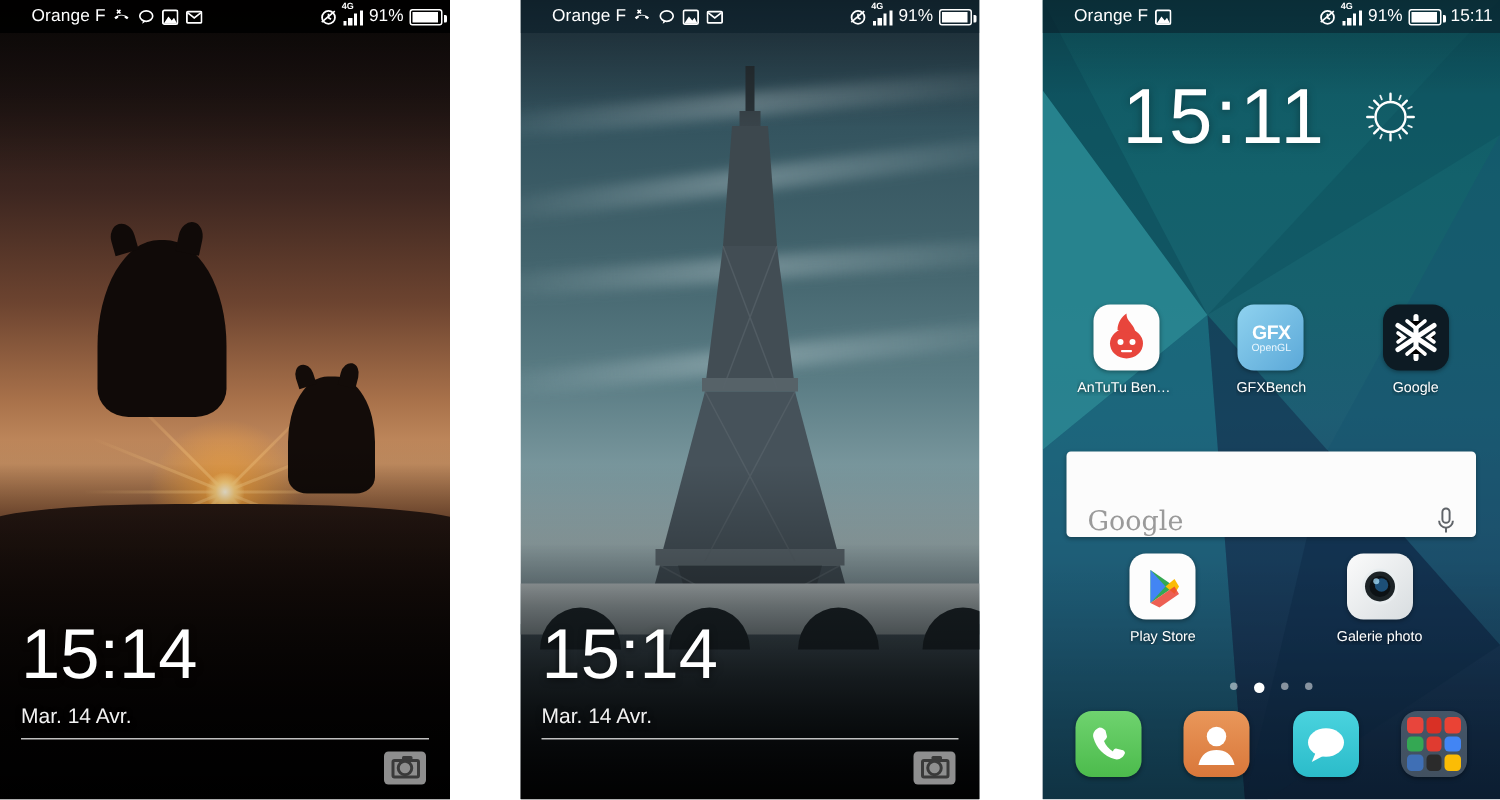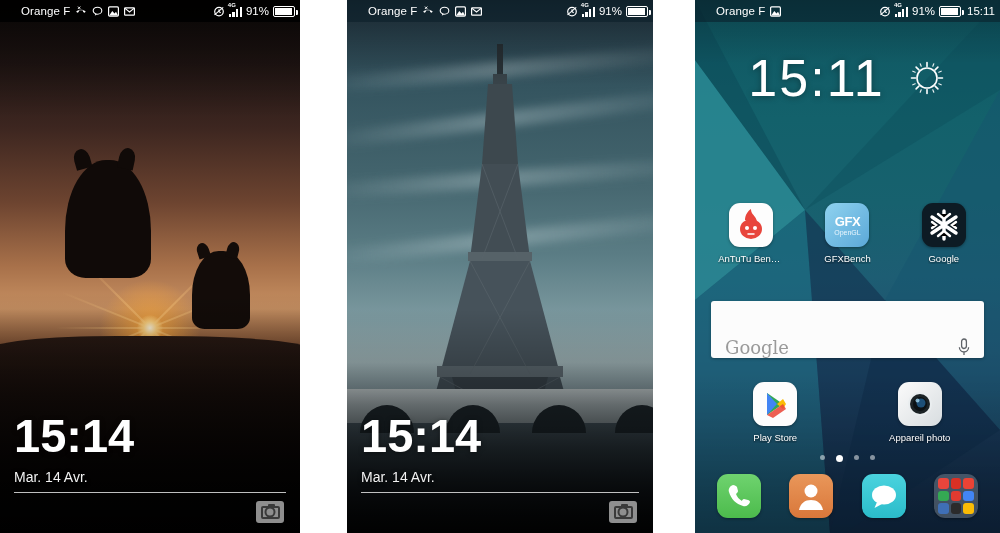--- a/index.html
+++ b/index.html
@@ -134,21 +134,21 @@
 
   
   .wall3 {
     background:linear-gradient(to bottom, #0f5560 0%, #13616b 22%, #17616e 38%, #1d5d73 52%, #21506c 66%, #1e3e5c 80%, #152a44 92%, #10203a 100%);
   }
   .vign3 { position:absolute; inset:0; background:linear-gradient(to bottom, rgba(0,0,0,0.22) 0%, rgba(0,0,0,0) 12%, rgba(0,0,0,0) 70%, rgba(0,0,0,0.30) 100%); }
 
   
   .lock { position:absolute; left:0; right:0; bottom:0; z-index:30; padding:0 14px 10px 14px; }
   .lock-time {
-    font-size:47px; font-weight:700; color:#fff; line-height:1;
+    font-size:47px; font-weight:400; color:#fff; line-height:1;
     letter-spacing:0px; margin-bottom:10px;
     text-shadow:0 1px 5px rgba(0,0,0,0.5);
   }
   .lock-date {
     font-size:14px; color:#f2f2f2; margin-bottom:7px;
     text-shadow:0 1px 4px rgba(0,0,0,0.6);
   }
   .lock-rule { height:1px; background:rgba(255,255,255,0.75); width:100%; }
   .cam-wrap { display:flex; justify-content:flex-end; margin-top:8px; padding-right:2px; }
   .cam-btn {
@@ -172,21 +172,21 @@
     display:flex; align-items:center; justify-content:center; gap:22px;
   }
   .widget-time {
     font-size:52px; font-weight:300; color:#fff; line-height:1;
     letter-spacing:2px; text-shadow:0 1px 6px rgba(0,0,0,0.35);
   }
   .weather-sun { width:40px; height:40px; position:relative; }
 
   .approw { position:absolute; left:0; right:0; display:flex; justify-content:space-around; padding:0 8px; }
   .row1 { top:203px; }
-  .row2 { top:382px;align-items:center; }
+  .row2 { top:369px;align-items:center; }
   .dock  { top:474px; }
   .app { width:62px; display:flex; flex-direction:column; align-items:center; }
   .ico { width:44px; height:44px; border-radius:11px; position:relative; overflow:hidden;
          box-shadow:0 1px 3px rgba(0,0,0,0.35); }
   .app-label {
     margin-top:6px; font-size:9.5px; color:#fff; white-space:nowrap;
     text-shadow:0 1px 3px rgba(0,0,0,0.75); max-width:66px; overflow:hidden; text-overflow:ellipsis;
   }
 
   
@@ -526,21 +526,21 @@
         <div class="app">
           <div class="ico" style="background:linear-gradient(135deg,#fbfbfb,#d8dde0);">
             <svg width="44" height="44" viewBox="0 0 44 44">
               <circle cx="22" cy="22" r="12" fill="#e9edef"></circle>
               <circle cx="22" cy="22" r="10" fill="#1c2326"></circle>
               <circle cx="22" cy="22" r="7" fill="#0c1114"></circle>
               <circle cx="23" cy="21" r="4.5" fill="#1d4f77"></circle>
               <circle cx="19.5" cy="18.5" r="2" fill="#9fd4f0" opacity="0.8"></circle>
             </svg>
           </div>
-          <div class="app-label">Appareil photo</div>
+          <div class="app-label">Galerie photo</div>
         </div>
       </div>
 
       <div class="dots">
         <span class="dot"></span>
         <span class="dot on"></span>
         <span class="dot"></span>
         <span class="dot"></span>
       </div>
 

